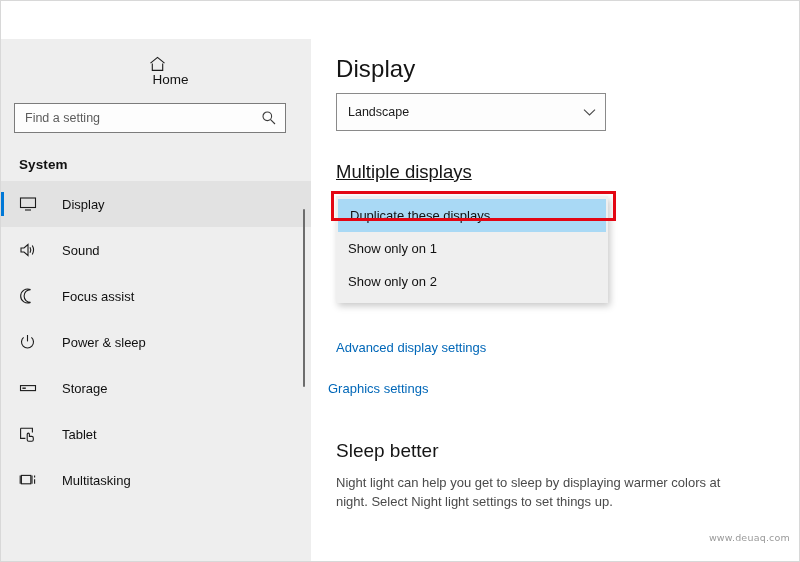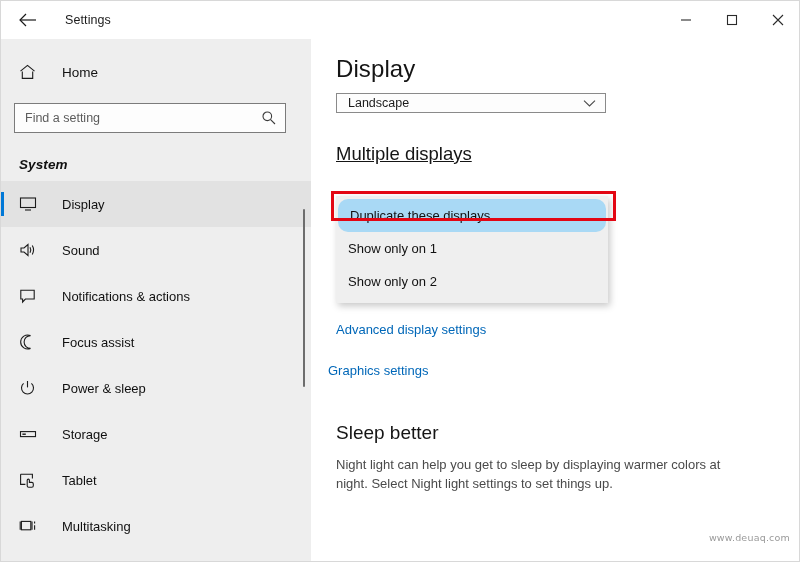--- a/index.html
+++ b/index.html
@@ -63,21 +63,22 @@
     width: 310px;
     height: 523px;
     background: #eeeeee;
     overflow: hidden;
   }
   .home-row {
     display: flex;
     align-items: center;
     height: 32px;
     margin-top: 17px;
-    padding-left: 18px;
+    padding-left: 8px;
+    flex-direction: column;
   }
   .home-icon { width: 22px; color:#1b1b1b; display:flex; align-items:center;}
   .home-label {
     font-size: 13.5px;
     color: #121212;
     margin-left: 21px;
   }
   .search-wrap {
     margin: 15px 0 0 13px;
     width: 272px;
@@ -105,21 +106,20 @@
     position: absolute;
     right: 9px; top: 6px;
     color: #3a3a3a;
   }
   .section-title {
     font-size: 13.5px;
     font-weight: bold;
     color: #111;
     margin: 24px 0 0 18px;
     letter-spacing: .1px;
-    font-style: italic;
   }
   .nav-list {
     margin-top: 9px;
     position: relative;
   }
   .nav-item {
     position: relative;
     display: flex;
     align-items: center;
     height: 46px;
@@ -170,21 +170,21 @@
   .page-title {
     font-size: 24px;
     color: #151515;
     margin: 16px 0 0 25px;
     font-weight: normal;
     letter-spacing: .1px;
   }
   .combo {
     margin: 10px 0 0 25px;
     width: 270px;
-    height: 20px;
+    height: 38px;
     border: 1px solid #8a8a8a;
     background: #fdfdfd;
     box-sizing: border-box;
     display: flex;
     align-items: center;
     justify-content: space-between;
     padding: 0 9px 0 11px;
   }
   .combo-value {
     font-size: 12.5px;
@@ -215,21 +215,20 @@
     display: flex;
     align-items: center;
     padding-left: 12px;
     font-size: 13px;
     color: #111;
     box-sizing: border-box;
   }
   .dd-item.highlighted {
     background: #a9d9f5;
     margin: 0 2px;
-    border-radius: 10px;
   }
   .dd-redbox {
     position: absolute;
     left: 20px;
     top: 152px;
     width: 285px;
     height: 30px;
     border: 3px solid #e30613;
     box-sizing: border-box;
     z-index: 6;
@@ -268,47 +267,20 @@
     font-size: 9.5px;
     color: #9a9a9a;
     letter-spacing: .2px;
   }
 </style>
 </head>
 <body>
 
 <div id="app">
 
-  <div class="titlebar">
-    <div class="back-btn">
-      <svg width="20" height="16" viewBox="0 0 20 16" fill="none">
-        <path d="M2 8 H18" stroke="#1a1a1a" stroke-width="1.2"></path>
-        <path d="M8 2 L2 8 L8 14" stroke="#1a1a1a" stroke-width="1.2" fill="none"></path>
-      </svg>
-    </div>
-    <div class="app-title">Settings</div>
-
-    <div class="win-controls">
-      <div class="win-btn">
-        <svg width="12" height="12" viewBox="0 0 12 12">
-          <path d="M1 6 H11" stroke="#2b2b2b" stroke-width="1.1"></path>
-        </svg>
-      </div>
-      <div class="win-btn">
-        <svg width="12" height="12" viewBox="0 0 12 12">
-          <rect x="1.5" y="1.5" width="9" height="9" stroke="#2b2b2b" stroke-width="1.1" fill="none"></rect>
-        </svg>
-      </div>
-      <div class="win-btn">
-        <svg width="12" height="12" viewBox="0 0 12 12">
-          <path d="M1 1 L11 11 M11 1 L1 11" stroke="#2b2b2b" stroke-width="1.1"></path>
-        </svg>
-      </div>
-    </div>
-  </div>
 
   <div class="sidebar">
 
     <div class="home-row">
       <div class="home-icon">
         <svg width="17" height="16" viewBox="0 0 17 16" fill="none">
           <path d="M1.5 7.2 L8.5 1.4 L15.5 7.2" stroke="#1b1b1b" stroke-width="1.1"></path>
           <path d="M3.3 7.6 V14.4 H13.7 V7.6" stroke="#1b1b1b" stroke-width="1.1" fill="none"></path>
         </svg>
       </div>
@@ -343,28 +315,20 @@
         <span class="nav-icon">
           <svg width="18" height="16" viewBox="0 0 18 16" fill="none">
             <path d="M2 6 H5 L9 2.5 V13.5 L5 10 H2 Z" stroke="#1b1b1b" stroke-width="1.1" fill="none"></path>
             <path d="M11 5.3 Q12.6 8 11 10.7" stroke="#1b1b1b" stroke-width="1.1" fill="none"></path>
             <path d="M13.3 3.6 Q15.8 8 13.3 12.4" stroke="#1b1b1b" stroke-width="1.1" fill="none"></path>
           </svg>
         </span>
         <span class="nav-label">Sound</span>
       </div>
 
-      <div class="nav-item">
-        <span class="nav-icon">
-          <svg width="18" height="16" viewBox="0 0 18 16" fill="none">
-            <path d="M1.8 2.2 H15.2 V11 H6.4 L3.6 14 V11 H1.8 Z" stroke="#1b1b1b" stroke-width="1.1" fill="none"></path>
-          </svg>
-        </span>
-        <span class="nav-label">Notifications &amp; actions</span>
-      </div>
 
       <div class="nav-item">
         <span class="nav-icon">
           <svg width="18" height="16" viewBox="0 0 18 16" fill="none">
             <path d="M11.5 1.6 A7 7 0 1 0 11.5 14.4 A5.6 5.6 0 0 1 11.5 1.6 Z" stroke="#1b1b1b" stroke-width="1.1" fill="none"></path>
           </svg>
         </span>
         <span class="nav-label">Focus assist</span>
       </div>
 

